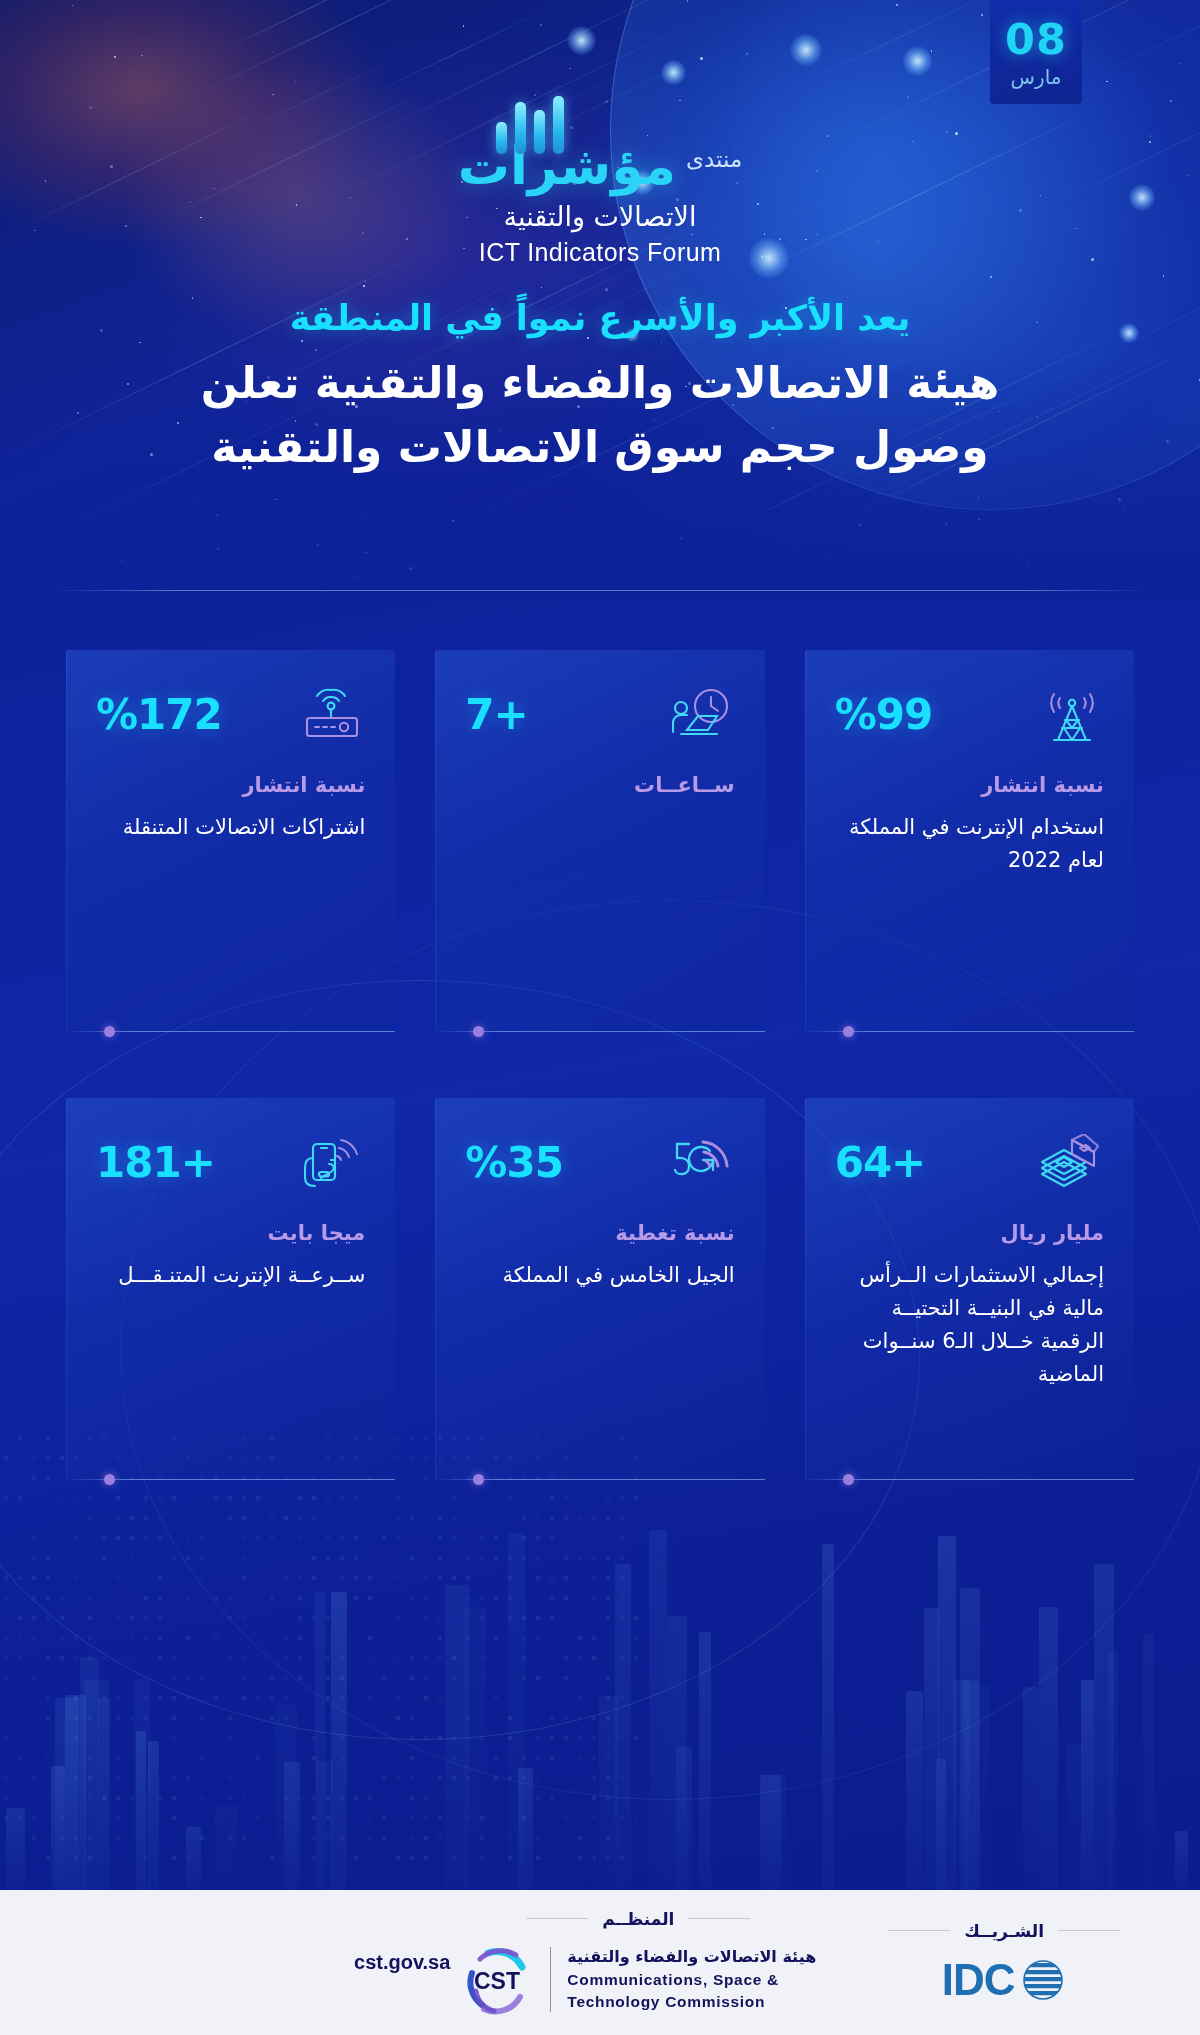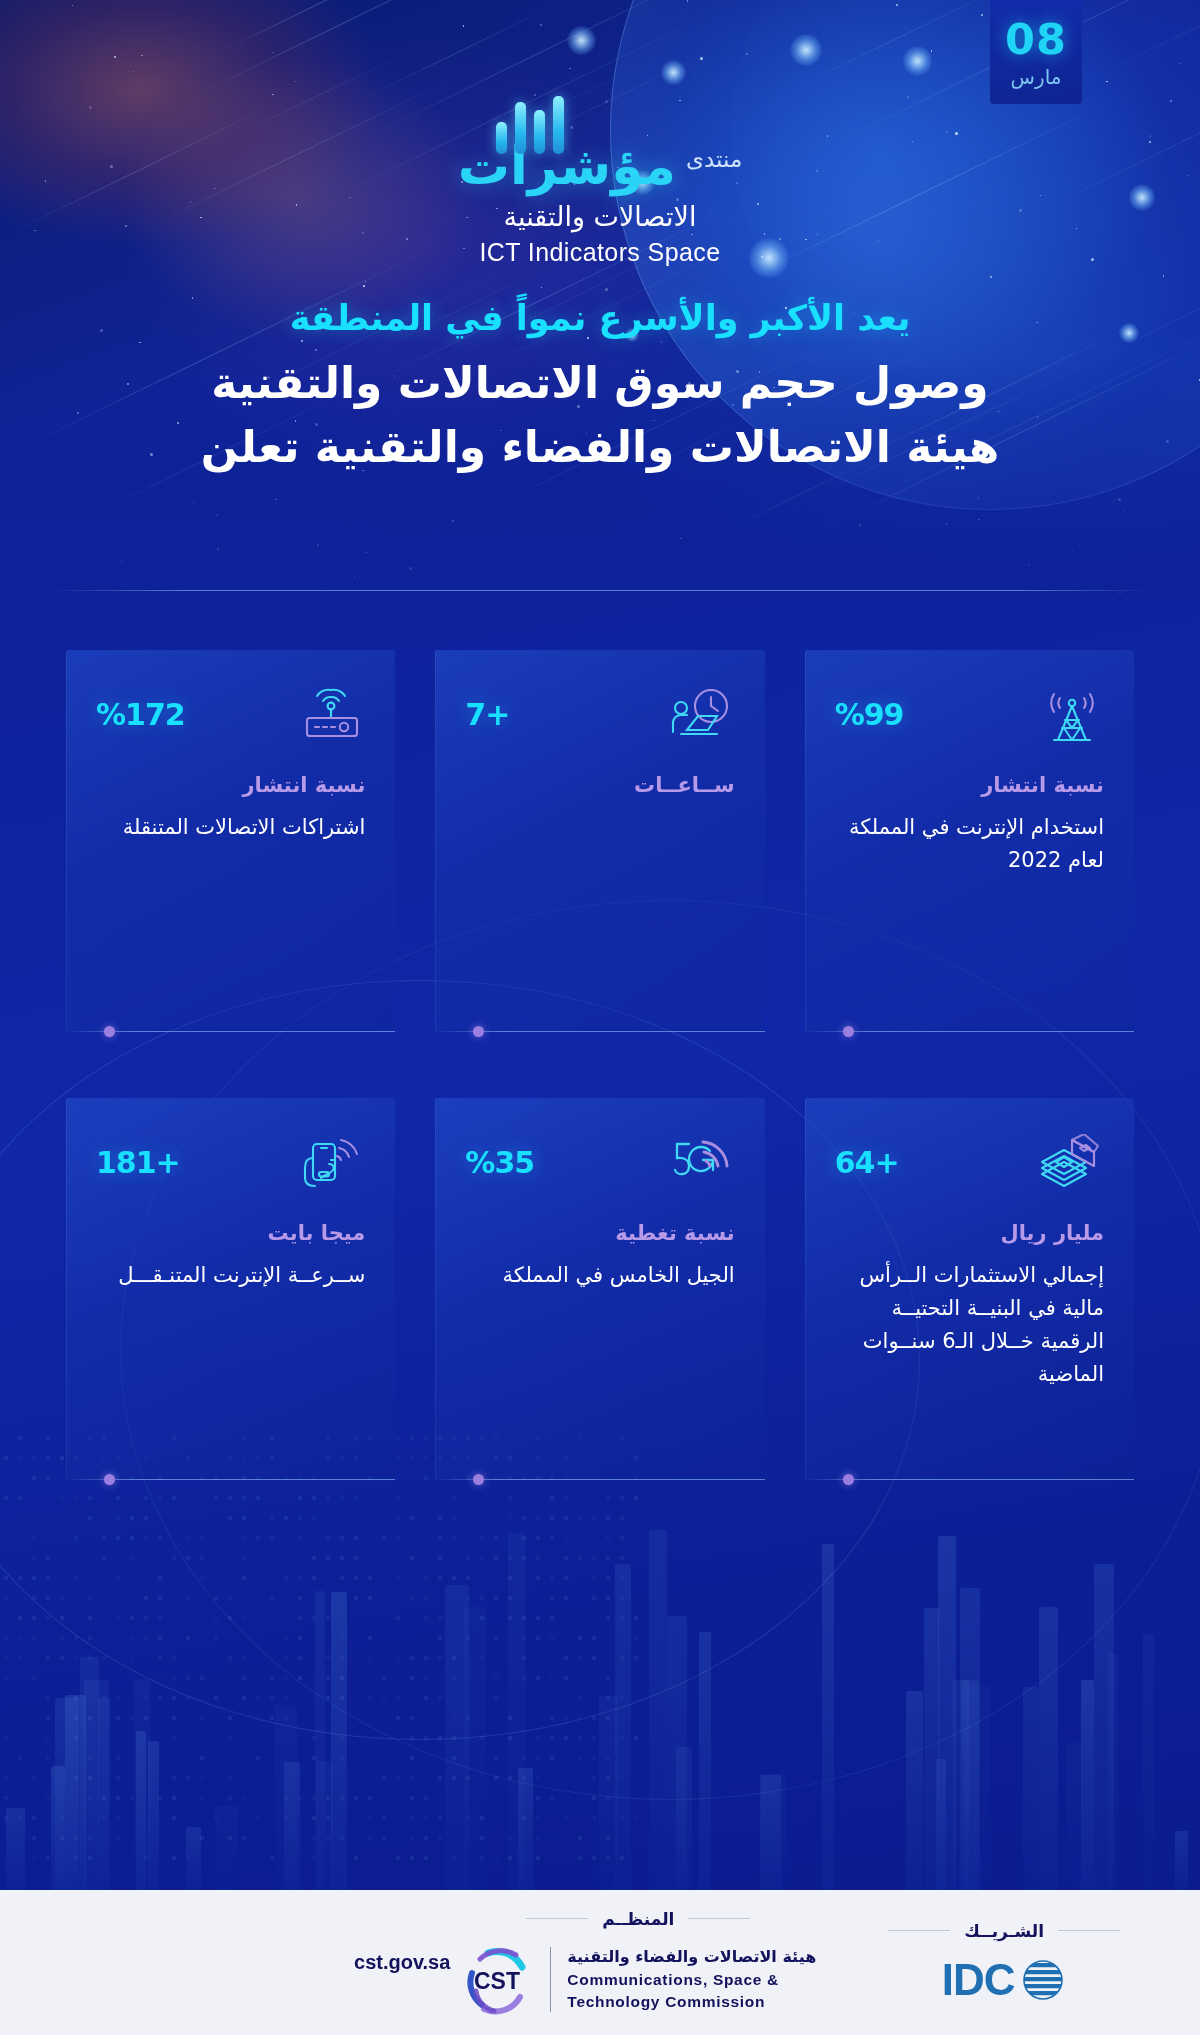--- a/index.html
+++ b/index.html
@@ -148,21 +148,21 @@
     background:linear-gradient(155deg,rgba(36,78,205,.60) 0%,rgba(22,52,175,.46) 45%,rgba(14,36,150,.30) 100%);
     border-radius:3px;
     box-shadow:inset 1px 0 0 rgba(150,200,255,.10);
   }
   .card.tall{min-height:382px;}
   .card-top{
     display:flex;align-items:center;justify-content:space-between;gap:14px;
     min-height:62px;
   }
   .card-num{
-    font-size:30px;font-weight:bold;color:#19e0ff;line-height:1;letter-spacing:-1px;
+    font-size:42px;font-weight:bold;color:#19e0ff;line-height:1;letter-spacing:-1px;
     direction:ltr;unicode-bidi:bidi-override;
     text-shadow:0 0 18px rgba(25,224,255,.30);
   }
   .card-icon{width:66px;height:58px;flex:0 0 66px;}
   .card-label{
     margin-top:26px;font-size:21px;font-weight:bold;color:#b79ae8;line-height:1.3;
     text-align:right;letter-spacing:1px;
   }
   .card-desc{
     margin-top:12px;font-size:21px;color:#ffffff;line-height:1.56;text-align:right;
@@ -426,28 +426,28 @@
         <span>مؤشرات</span>
         <span class="bars">
           <i style="left:0;height:32px;"></i>
           <i style="left:19px;height:52px;"></i>
           <i style="left:38px;height:44px;"></i>
           <i style="left:57px;height:58px;"></i>
         </span>
       </span>
     </div>
     <div class="logo-sub-ar">الاتصالات والتقنية</div>
-    <div class="logo-sub-en">ICT Indicators Space</div>
+    <div class="logo-sub-en">ICT Indicators Forum</div>
   </div>
 
   <div class="headline">
     <div class="hl-cyan">يعد الأكبر والأسرع نمواً في المنطقة</div>
     <div class="hl-white">
+      <div>هيئة الاتصالات والفضاء والتقنية تعلن</div>
       <div>وصول حجم سوق الاتصالات والتقنية</div>
-      <div>هيئة الاتصالات والفضاء والتقنية تعلن</div>
     </div>
   </div>
   <div class="rule"></div>
 
   <div class="mid-bg">
     <div class="mid-curve"></div>
     <div class="mid-curve2"></div>
     <div class="mid-grid" id="midgrid">
         <i style="left: 18px; top: 6px; opacity: 0.450551;"></i>
         <i style="left: 46px; top: 6px; opacity: 0.437782;"></i>

